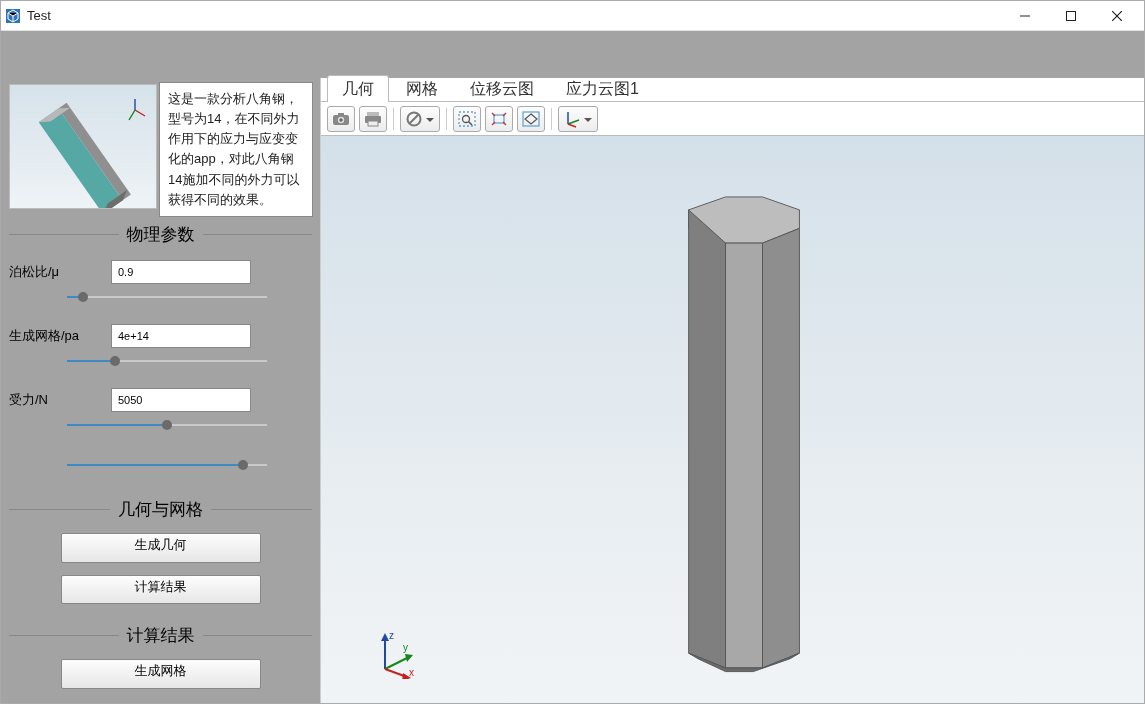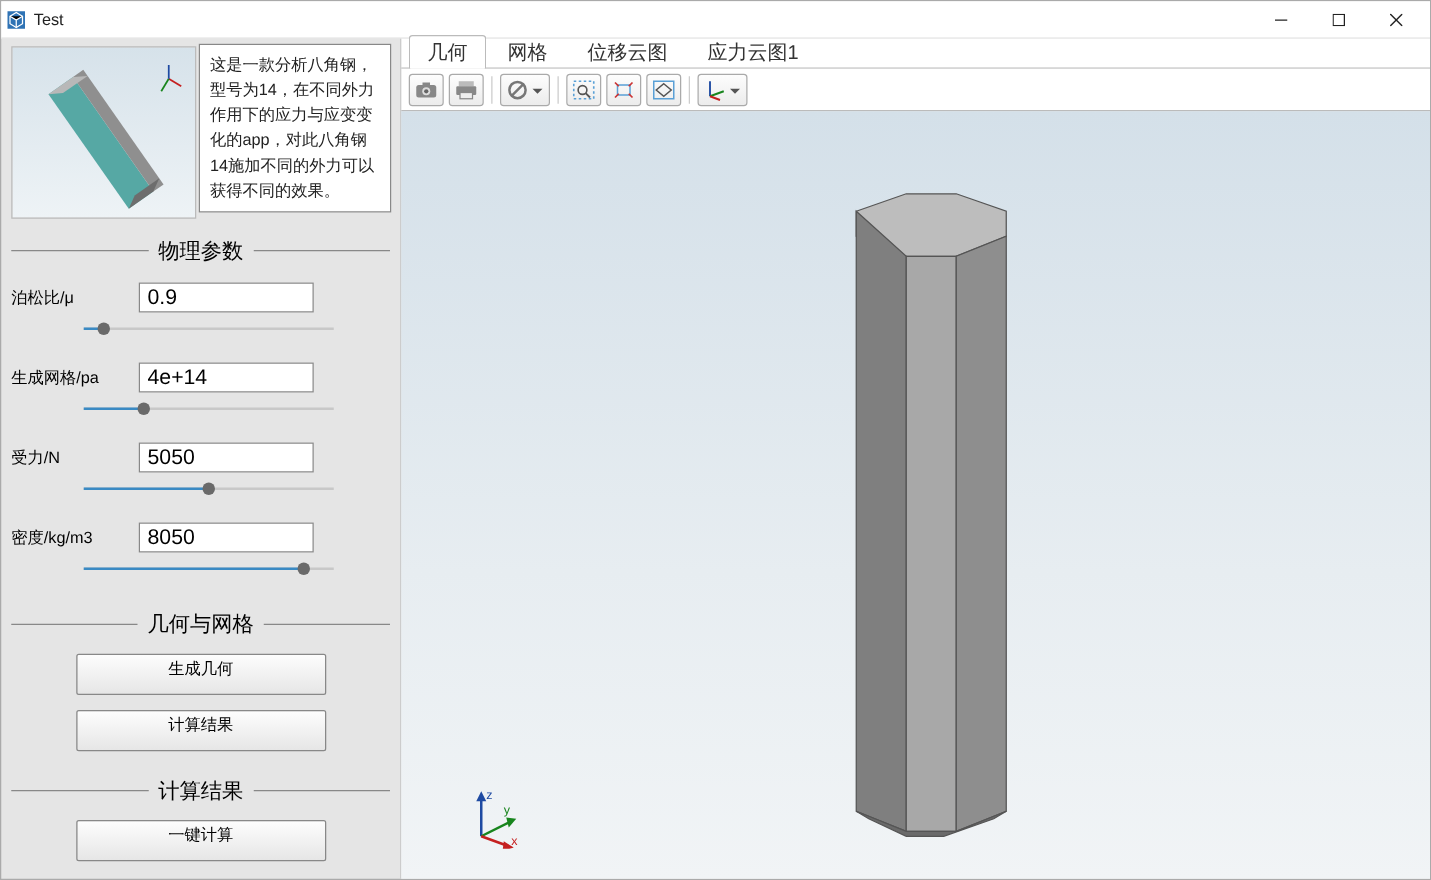--- a/index.html
+++ b/index.html
@@ -1,33 +1,33 @@
 <!DOCTYPE html>
 <html><head>
 <meta charset="utf-8">
 <style>
   * { box-sizing: border-box; margin: 0; padding: 0; }
   html, body { width: 1145px; height: 704px; font-family: "Microsoft YaHei", "SimSun", sans-serif; font-size: 13px; overflow: hidden; background: #fff; }
-  .window { width: 1145px; height: 704px; border: 1px solid #aaa; display: flex; flex-direction: column; background: #e5e5e5; }
+  .window { width: 1145px; height: 704px; border: 1px solid #aaa; display: flex; flex-direction: column; background: #a3a3a3; }
   .titlebar { height: 30px; display: flex; align-items: center; padding: 0 4px; background: #fff; border-bottom: 1px solid #e0e0e0; }
   .titlebar .app-icon { width: 16px; height: 16px; margin-right: 6px; display: flex; align-items: center; justify-content: center; }
   .titlebar .title { flex: 1; font-size: 13px; color: #222; }
   .winbtns { display: flex; }
   .winbtn { width: 46px; height: 30px; display: flex; align-items: center; justify-content: center; color: #222; }
-  .content { flex: 1; display: flex; min-height: 0; }
+  .content { flex: 1; display: flex; min-height: 0; margin-top: 47px; }
   .sidebar { width: 320px; border-right: 1px solid #ccc; position: relative; padding: 6px 8px 8px 8px; display: flex; flex-direction: column; }
   .thumb { width: 148px; height: 148px; border: 1px solid #bbb; background: linear-gradient(180deg,#d6e2ea 0%, #eef3f6 100%); position: relative; overflow: hidden; }
   .tooltip { position: absolute; left: 158px; top: 4px; width: 154px; border: 1px solid #888; background: #fff; padding: 6px 8px; font-size: 13px; line-height: 1.55; color: #222; z-index: 10; }
   .section-div { display: flex; align-items: center; margin: 14px 0 6px 0; }
   .section-div .line { flex: 1; height: 1px; background: #888; }
   .section-div .lbl { padding: 0 8px; font-size: 17px; }
   .param-row { margin: 8px 0 2px 0; }
   .param-top { display: flex; align-items: center; }
   .param-top label { width: 102px; padding-right: 6px; font-size: 13px; }
-  .param-top input[type=text] { flex: 1; max-width: 140px; height: 24px; border: 1px solid #888; padding: 0 6px; font-size: 17px; background: #fff; }
+  .param-top input[type=text] { flex: 1; max-width: 140px; height: 24px; border: 1px solid #888; padding: 0 6px; font-size: 11px; background: #fff; }
   .slider-wrap { margin: 6px 0 10px 58px; width: 200px; height: 14px; position: relative; }
   .slider-track { position: absolute; left: 0; right: 0; top: 6px; height: 2px; background: #c8c8c8; }
   .slider-fill  { position: absolute; left: 0; top: 6px; height: 2px; background: #3a8ac4; }
   .slider-thumb { position: absolute; top: 2px; width: 10px; height: 10px; border-radius: 50%; background: #6a6a6a; transform: translateX(-50%); }
   .btn { display: block; margin: 6px auto; width: 200px; height: 35px; border: 1px solid #888; background: linear-gradient(#fdfdfd,#e6e6e6); font-size: 13px; text-align: center; line-height: 22px; cursor: default; border-radius: 2px; }
   .main { flex: 1; display: flex; flex-direction: column; min-width: 0; }
   .tabs { height: 24px; display: flex; align-items: flex-end; padding-left: 6px; border-bottom: 1px solid #bbb; background: #fff; }
   .tab { padding: 3px 14px 2px 14px; font-size: 16px; color: #333; border: 1px solid transparent; border-bottom: none; margin-right: 2px; position: relative; top: 1px; }
   .tab.active { border-color: #bbb; background: #fff; border-top-left-radius: 3px; border-top-right-radius: 3px; }
   .toolbar { height: 34px; border-bottom: 1px solid #bbb; display: flex; align-items: center; padding: 0 6px; gap: 4px; background: #fff; }
@@ -127,45 +127,41 @@
           <input type="text" value="5050" style="">
         </div>
         <div class="slider-wrap">
           <div class="slider-track"></div>
             <div class="slider-fill" style="width: 50%;"></div>
             <div class="slider-thumb" style="left: 50%;"></div>
         </div>
       </div>
 
       <div class="param-row">
-        <div class="param-top">
-          <label>密度/kg/m3</label>
-          <input type="text" value="8050" style="">
-        </div>
         <div class="slider-wrap">
           <div class="slider-track"></div>
             <div class="slider-fill" style="width: 88%;"></div>
             <div class="slider-thumb" style="left: 88%;"></div>
         </div>
       </div>
 
       <div class="section-div">
         <span class="line"></span>
           <span class="lbl">几何与网格</span>
           <span class="line"></span>
       </div>
       <div class="btn">生成几何</div>
       <div class="btn">计算结果</div>
 
       <div class="section-div">
         <span class="line"></span>
           <span class="lbl">计算结果</span>
           <span class="line"></span>
       </div>
-      <div class="btn">一键计算</div>
+      <div class="btn">生成网格</div>
     </div>
 
     <div class="main">
       <div class="tabs">
         <div class="tab active">几何</div>
         <div class="tab">网格</div>
         <div class="tab">位移云图</div>
         <div class="tab">应力云图1</div>
       </div>
 

